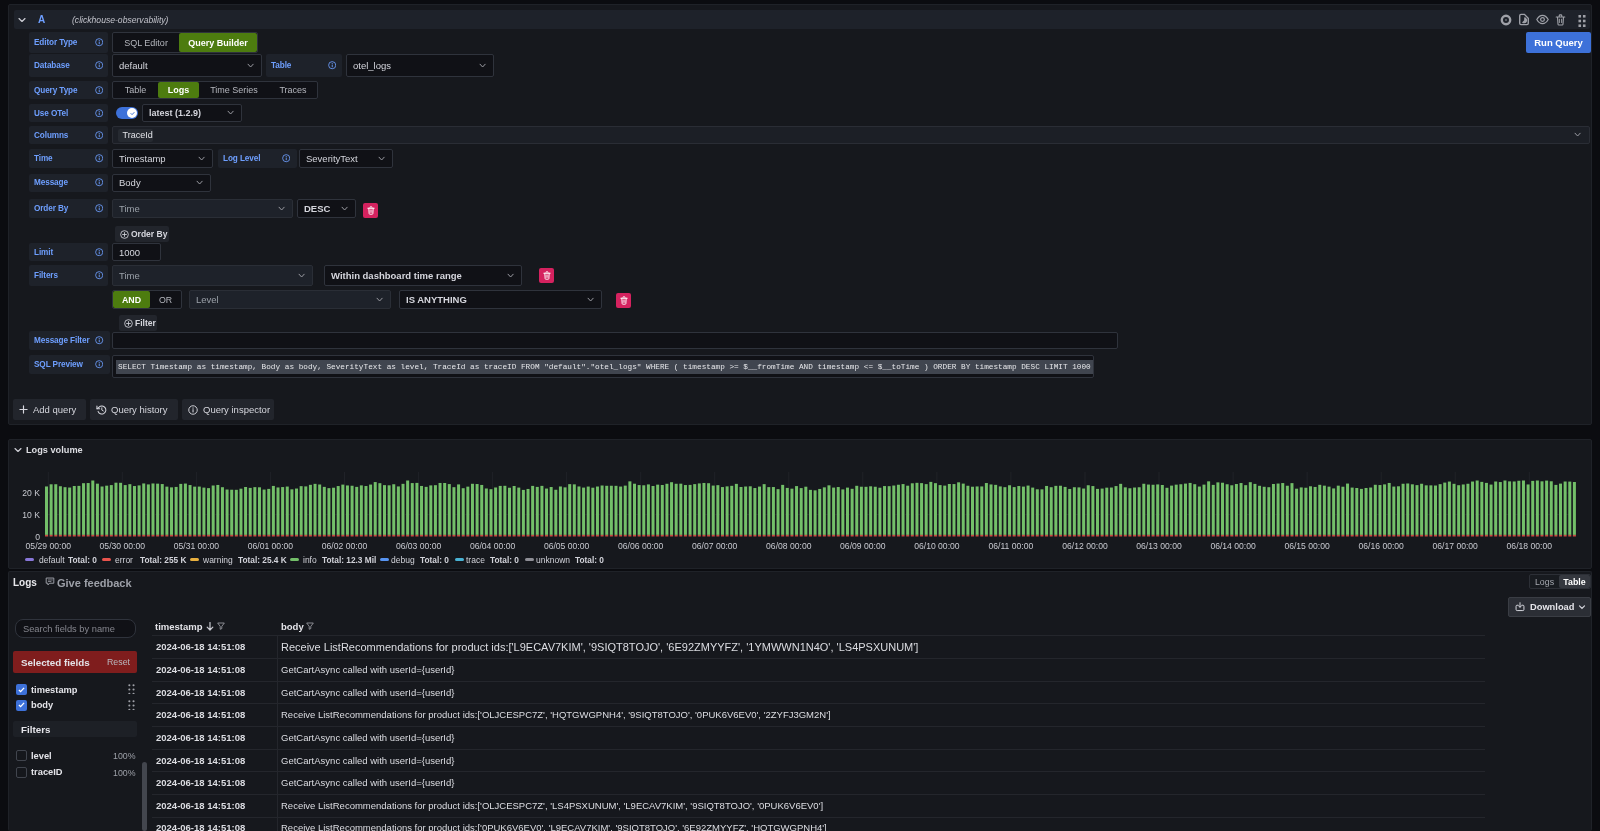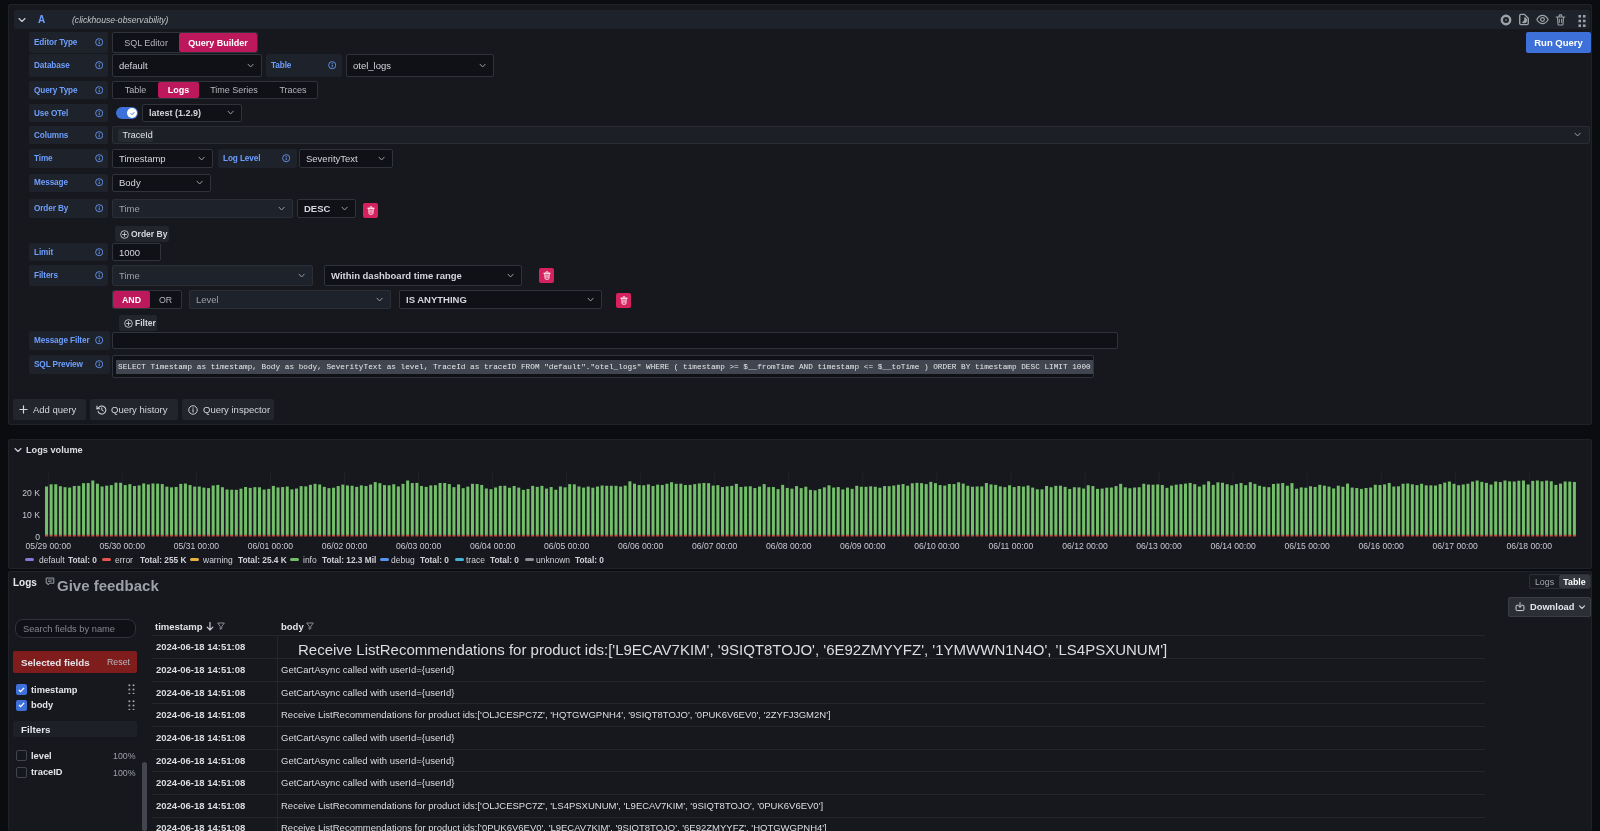--- a/index.html
+++ b/index.html
@@ -6,21 +6,21 @@
 .panel { position:absolute; background:#16181d; border:1px solid #1f2228; border-radius:2px; }
 .lbl { position:absolute; background:#1e222a; color:#6e9fff; font-size:8.2px; font-weight:bold; letter-spacing:-0.1px;
   display:flex; align-items:center; border-radius:2px; }
 .sel { position:absolute; background:#101116; border:1px solid #2f333c; border-radius:2px;
   display:flex; align-items:center; white-space:nowrap; overflow:hidden; }
 .sbtn { position:absolute; background:#22252c; border-radius:2px; color:#d5d6dd;
   display:flex; align-items:center; white-space:nowrap; }
 .seg { position:absolute; background:#101116; border:1px solid #2f333c; border-radius:2px; display:flex; }
 .seg > div { height:100%; display:flex; align-items:center; justify-content:center;
   color:#b4b6bd; font-size:9px; white-space:nowrap; }
-.seg > div.on { background:#be185d; color:#fff; font-weight:bold; border-radius:2px; }
+.seg > div.on { background:#4d7c0f; color:#fff; font-weight:bold; border-radius:2px; }
 .abs { position:absolute; white-space:nowrap; }
 </style></head><body>
 <div class="panel" style="left:8px;top:4px;width:1584px;height:421px"></div>
 <div class="abs" style="left:14px;top:10px;width:1576px;height:19px;background:#1e222a;border-radius:2px"></div>
 <svg style="position:absolute;left:18.0px;top:16.5px;overflow:visible" width="8.0" height="6.0">
     <path d="M1 1.6 L4.0 4.4 L7.0 1.6" fill="none" stroke="#c9cad1" stroke-width="1.3" stroke-linecap="round" stroke-linejoin="round"></path>
   </svg>
 <div class="abs" style="left:38px;top:14px;font-size:10px;font-weight:bold;color:#6e9fff">A</div>
 <div class="abs" style="left:72px;top:14.5px;font-size:8.6px;font-style:italic;color:#c2c3cb">(clickhouse-observability)</div>
 <svg class="abs" style="left:1500px;top:13.5px" width="12" height="12" viewBox="0 0 16 16">
@@ -1052,21 +1052,21 @@
 <div class="abs" style="left:490px;top:555px;font-size:8.3px;font-weight:bold;color:#d2d3da">Total: 0</div>
 <div class="abs" style="left:525px;top:558px;width:9px;height:3.2px;background:#8e8e96;border-radius:2px"></div>
 <div class="abs" style="left:536px;top:554.5px;font-size:8.5px;color:#d2d3da">unknown</div>
 <div class="abs" style="left:575px;top:555px;font-size:8.3px;font-weight:bold;color:#d2d3da">Total: 0</div>
 <div class="panel" style="left:8px;top:571px;width:1584px;height:260px;border-bottom:none"></div>
 <div class="abs" style="left:13px;top:576.5px;font-size:10px;font-weight:bold;color:#e8e8ec">Logs</div>
 <svg class="abs" style="left:45px;top:577px" width="10" height="9" viewBox="0 0 14 13">
     <path d="M1.5 1.5h11v7.5h-6l-2.5 2.5v-2.5h-2.5z" fill="none" stroke="#9da0a8" stroke-width="1.4" stroke-linejoin="round"></path>
     <path d="M4 4.3h7M4 6.5h5" stroke="#9da0a8" stroke-width="1.1"></path>
   </svg>
-<div class="abs" style="left:57px;top:577px;font-size:15px;font-weight:bold;color:#9da0a8">Give feedback</div>
+<div class="abs" style="left:57px;top:577px;font-size:11px;font-weight:bold;color:#9da0a8">Give feedback</div>
 <div class="seg" style="left:1529px;top:574px;width:62px;height:15px;background:#181b20;border-color:#2c2f36">
     <div style="width:29px;font-size:8.8px;color:#a5a8af">Logs</div>
     <div class="on" style="width:31px;font-size:8.8px;background:#35383f">Table</div>
   </div>
 <div class="abs" style="left:15px;top:619px;width:121px;height:19px;background:#101116;border:1px solid #2f333c;border-radius:8px;display:flex;align-items:center;color:#85868e;font-size:9.3px">
     <span style="padding-left:7px">Search fields by name</span>
   </div>
 <div class="abs" style="left:13px;top:651px;width:124px;height:22px;background:#7f1d1d;border-radius:2px;display:flex;align-items:center">
     <span style="padding-left:8px;font-size:9.8px;font-weight:bold;color:#e4e4e9">Selected fields</span>
     <span style="margin-left:auto;padding-right:7px;font-size:8.8px;color:#b9bac1">Reset</span>
@@ -1123,21 +1123,21 @@
   </svg>
 <svg style="position:absolute;left:217.0px;top:621.5px" width="8.0" height="8.0" viewBox="0 0 12 12">
     <path d="M1 1.5h10L7.2 6.5v3.4l-2.4 1V6.5z" fill="none" stroke="#9a9ba2" stroke-width="1.3" stroke-linejoin="round"></path>
   </svg>
 <div class="abs" style="left:281px;top:620.5px;font-size:9.5px;font-weight:bold;color:#e4e4e9">body</div>
 <svg style="position:absolute;left:305.5px;top:621.5px" width="8.0" height="8.0" viewBox="0 0 12 12">
     <path d="M1 1.5h10L7.2 6.5v3.4l-2.4 1V6.5z" fill="none" stroke="#9a9ba2" stroke-width="1.3" stroke-linejoin="round"></path>
   </svg>
 <div class="abs" style="left:152px;top:635.4px;width:1333px;height:1px;background:#24262c"></div>
 <div class="abs" style="left:156px;top:641.2px;font-size:9.5px;font-weight:bold;color:#dcdde2">2024-06-18 14:51:08</div>
-<div class="abs" style="left:298px;top:641.2px;font-size:15px;color:#dcdde2">Receive ListRecommendations for product ids:['L9ECAV7KIM', '9SIQT8TOJO', '6E92ZMYYFZ', '1YMWWN1N4O', 'LS4PSXUNUM']</div>
+<div class="abs" style="left:281px;top:641.2px;font-size:11px;color:#dcdde2">Receive ListRecommendations for product ids:['L9ECAV7KIM', '9SIQT8TOJO', '6E92ZMYYFZ', '1YMWWN1N4O', 'LS4PSXUNUM']</div>
 <div class="abs" style="left:152px;top:658.0px;width:1333px;height:1px;background:#24262c"></div>
 <div class="abs" style="left:156px;top:663.9px;font-size:9.5px;font-weight:bold;color:#dcdde2">2024-06-18 14:51:08</div>
 <div class="abs" style="left:281px;top:663.9px;font-size:9.5px;color:#dcdde2">GetCartAsync called with userId={userId}</div>
 <div class="abs" style="left:152px;top:680.7px;width:1333px;height:1px;background:#24262c"></div>
 <div class="abs" style="left:156px;top:686.5px;font-size:9.5px;font-weight:bold;color:#dcdde2">2024-06-18 14:51:08</div>
 <div class="abs" style="left:281px;top:686.5px;font-size:9.5px;color:#dcdde2">GetCartAsync called with userId={userId}</div>
 <div class="abs" style="left:152px;top:703.3px;width:1333px;height:1px;background:#24262c"></div>
 <div class="abs" style="left:156px;top:709.2px;font-size:9.5px;font-weight:bold;color:#dcdde2">2024-06-18 14:51:08</div>
 <div class="abs" style="left:281px;top:709.2px;font-size:9.5px;color:#dcdde2">Receive ListRecommendations for product ids:['OLJCESPC7Z', 'HQTGWGPNH4', '9SIQT8TOJO', '0PUK6V6EV0', '2ZYFJ3GM2N']</div>
 <div class="abs" style="left:152px;top:726.0px;width:1333px;height:1px;background:#24262c"></div>

